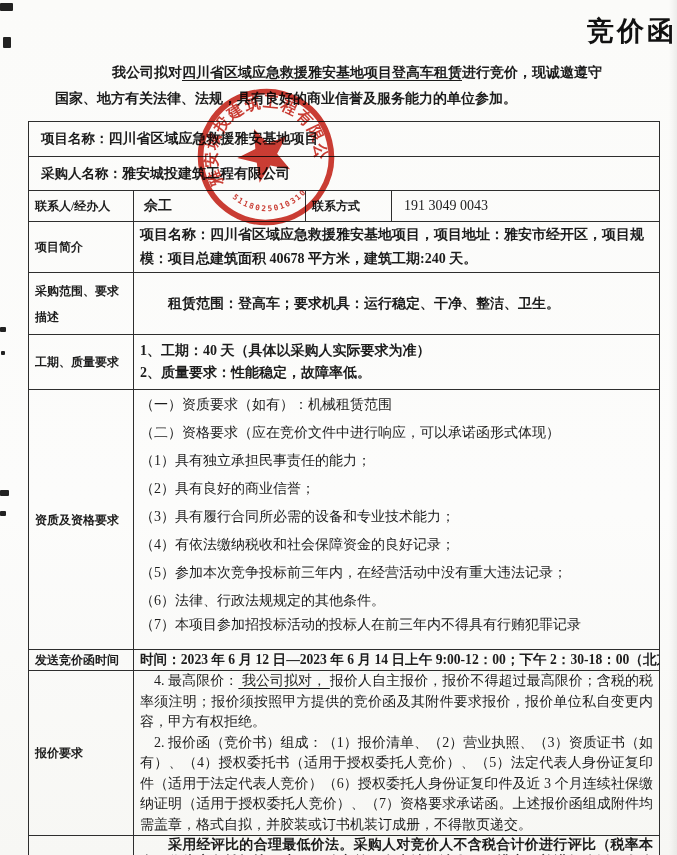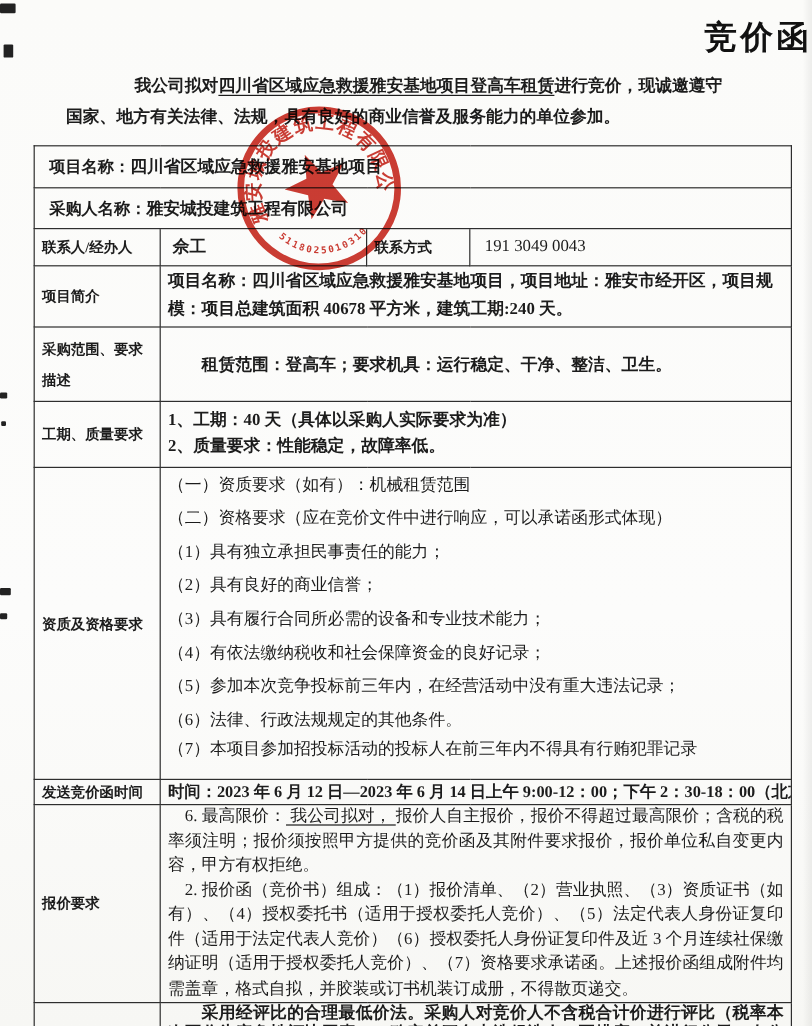--- a/index.html
+++ b/index.html
@@ -159,21 +159,21 @@
     </tr>
 
     <tr style="height:21px">
       <td class="lbl" style="line-height:15px">发送竞价函时间</td>
       <td colspan="3" class="time-c">时间：2023 年 6 月 12 日—2023 年 6 月 14 日上午 9:00-12：00；下午 2：30-18：00（北京时间）。</td>
     </tr>
 
     <tr style="height:134px">
       <td class="lbl">报价要求</td>
       <td colspan="3" class="quote-c">
-        <p><span>6. 最高限价：</span><span class="u"> 我公司拟对， </span><span>报价人自主报价，报价不得超过最高限价；含税的税率须注明；报价须按照甲方提供的竞价函及其附件要求报价，报价单位私自变更内容，甲方有权拒绝。</span></p>
+        <p><span>4. 最高限价：</span><span class="u"> 我公司拟对， </span><span>报价人自主报价，报价不得超过最高限价；含税的税率须注明；报价须按照甲方提供的竞价函及其附件要求报价，报价单位私自变更内容，甲方有权拒绝。</span></p>
         <p>2. 报价函（竞价书）组成：（1）报价清单、（2）营业执照、（3）资质证书（如有）、（4）授权委托书（适用于授权委托人竞价）、（5）法定代表人身份证复印件（适用于法定代表人竞价）（6）授权委托人身份证复印件及近 3 个月连续社保缴纳证明（适用于授权委托人竞价）、（7）资格要求承诺函。上述报价函组成附件均需盖章，格式自拟，并胶装或订书机装订成册，不得散页递交。</p>
       </td>
     </tr>
 
     <tr style="height:40px">
       <td class="lbl">中选确定方式</td>
       <td colspan="3" class="sel-c">采用经评比的合理最低价法。采购人对竞价人不含税合计价进行评比（税率本次不作为竞争性评比因素），确定前三名中选候选人（不排序）并进行公示。在公示结束后结合对中选候选人报价、</td>
     </tr>
   </tbody>
     </table>

